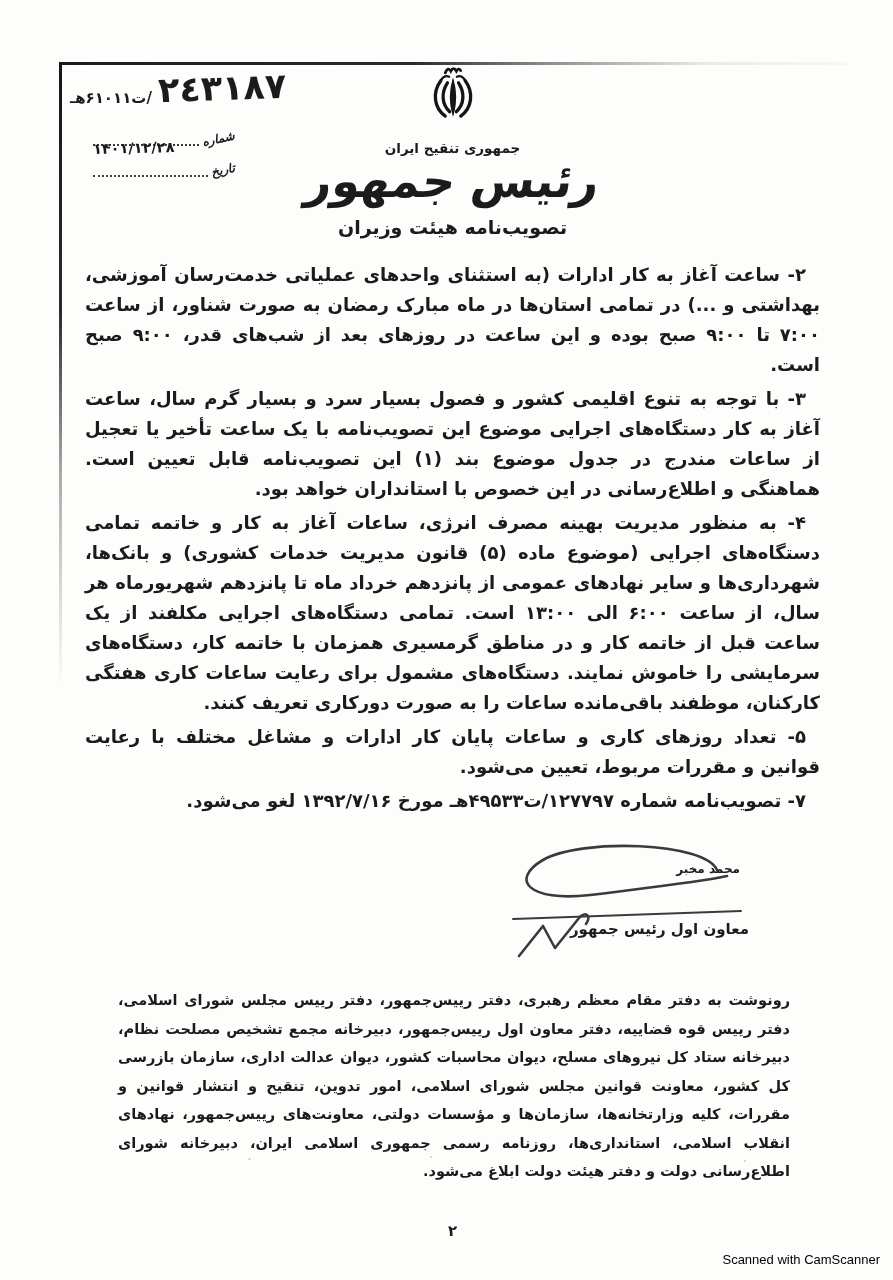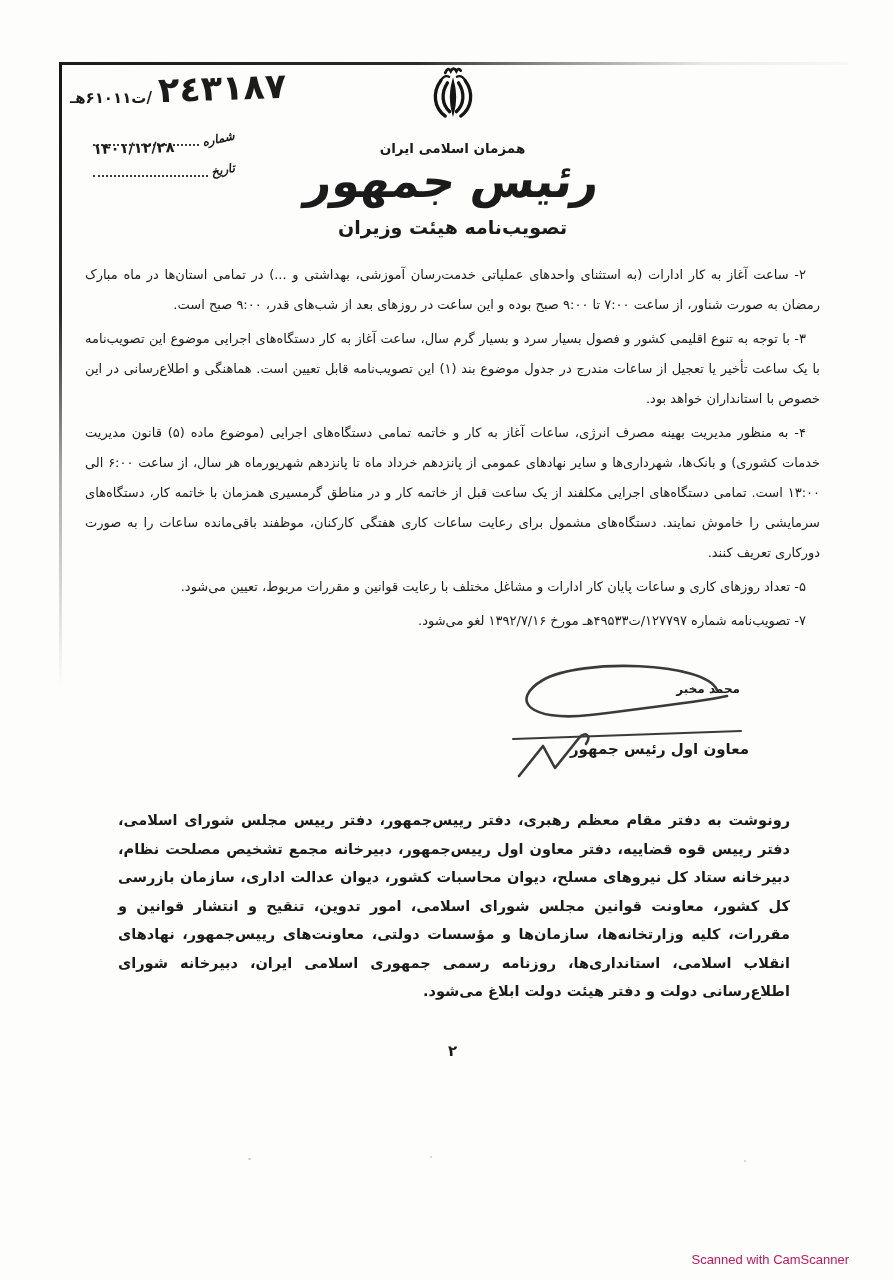--- a/index.html
+++ b/index.html
@@ -43,38 +43,38 @@
   }
   
   .header-block{position:absolute; left:85px; top:64px; width:735px; text-align:center; direction:rtl;}
   .emblem{display:block; margin:0 auto;}
   .country{font-size:13.5px; font-weight:bold; margin-top:4px; letter-spacing:1px;}
   .calli{font-size:46px; font-weight:bold; line-height:1.12; margin-top:0; transform:skewX(-8deg);}
   .subtitle{font-size:19px; font-weight:bold; margin-top:8px; letter-spacing:1px;}
   
   .content{position:absolute; left:85px; top:260px; width:735px; direction:rtl;}
   .body p{
-    margin:0 0 4px 0; font-size:13px; line-height:30px; font-weight:normal;
+    margin:0 0 4px 0; font-size:18px; line-height:30px; font-weight:bold;
     text-align:justify; text-align-last:right; text-indent:14px;
   }
   
   .signature{position:relative; width:270px; height:128px; margin:16px 65px 6px auto;}
   .sig-svg{position:absolute; inset:0;}
   .sig-name{position:absolute; right:15px; top:30px; font-size:12px; font-weight:bold; white-space:nowrap;}
   .sig-title{position:absolute; right:6px; top:74px; font-size:15px; font-weight:bold; white-space:nowrap;margin-top:14px;}
   
   .cc{
     margin:26px 30px 0 33px; font-size:14.5px; line-height:28.5px; font-weight:bold;
     text-align:justify; text-align-last:right;
   }
   .pagenum{text-align:center; font-size:15px; font-weight:bold; margin-top:36px;}
   
   .watermark{
-    position:absolute; right:44px; bottom:13px;
-    font-family:"Liberation Sans", sans-serif; font-size:13px; color:#be185d;
+    position:absolute; right:13px; bottom:13px;
+    font-family:"Liberation Sans", sans-serif; font-size:13px; color:#000000;
   }
   .speck{position:absolute; background:#777; opacity:.35; border-radius:50%;}
   .speck.s1{left:248px; top:1158px; width:3px; height:2px;}
   .speck.s2{left:430px; top:1156px; width:2px; height:2px;}
   .speck.s3{left:744px; top:1160px; width:2px; height:2px;}
 </style>
 </head>
 <body>
 
 <div class="page">
@@ -103,21 +103,21 @@
         <path d="M36 16 Q41 4 46 13 Q51 4 56 13 Q60 6 64 12" stroke-width="5"></path>
         <path d="M50 28 C44 48 44 72 50 92 C56 72 56 48 50 28 Z" fill="#151515" stroke-width="2"></path>
         <path d="M40 34 C28 52 30 74 44 86" stroke-width="6"></path>
         <path d="M60 34 C72 52 70 74 56 86" stroke-width="6"></path>
         <path d="M28 30 C12 52 16 80 36 94" stroke-width="6"></path>
         <path d="M72 30 C88 52 84 80 64 94" stroke-width="6"></path>
         <path d="M28 30 C32 23 38 21 43 23" stroke-width="4"></path>
         <path d="M72 30 C68 23 62 21 57 23" stroke-width="4"></path>
       </g>
     </svg>
-    <div class="country">همزمان اسلامی ایران</div>
+    <div class="country">جمهوری تنقیح ایران</div>
     <div class="calli">رئیس جمهور</div>
     <div class="subtitle">تصویب‌نامه هیئت وزیران</div>
   </div>
 
   <div class="content">
     <div class="body">
       <p>۲- ساعت آغاز به کار ادارات (به استثنای واحدهای عملیاتی خدمت‌رسان آموزشی، بهداشتی و ...) در تمامی استان‌ها در ماه مبارک رمضان به صورت شناور، از ساعت ۷:۰۰ تا ۹:۰۰ صبح بوده و این ساعت در روزهای بعد از شب‌های قدر، ۹:۰۰ صبح است.</p>
       <p>۳- با توجه به تنوع اقلیمی کشور و فصول بسیار سرد و بسیار گرم سال، ساعت آغاز به کار دستگاه‌های اجرایی موضوع این تصویب‌نامه با یک ساعت تأخیر یا تعجیل از ساعات مندرج در جدول موضوع بند (۱) این تصویب‌نامه قابل تعیین است. هماهنگی و اطلاع‌رسانی در این خصوص با استانداران خواهد بود.</p>
       <p>۴- به منظور مدیریت بهینه مصرف انرژی، ساعات آغاز به کار و خاتمه تمامی دستگاه‌های اجرایی (موضوع ماده (۵) قانون مدیریت خدمات کشوری) و بانک‌ها، شهرداری‌ها و سایر نهادهای عمومی از پانزدهم خرداد ماه تا پانزدهم شهریورماه هر سال، از ساعت ۶:۰۰ الی ۱۳:۰۰ است. تمامی دستگاه‌های اجرایی مکلفند از یک ساعت قبل از خاتمه کار و در مناطق گرمسیری همزمان با خاتمه کار، دستگاه‌های سرمایشی را خاموش نمایند. دستگاه‌های مشمول برای رعایت ساعات کاری هفتگی کارکنان، موظفند باقی‌مانده ساعات را به صورت دورکاری تعریف کنند.</p>
       <p>۵- تعداد روزهای کاری و ساعات پایان کار ادارات و مشاغل مختلف با رعایت قوانین و مقررات مربوط، تعیین می‌شود.</p>

